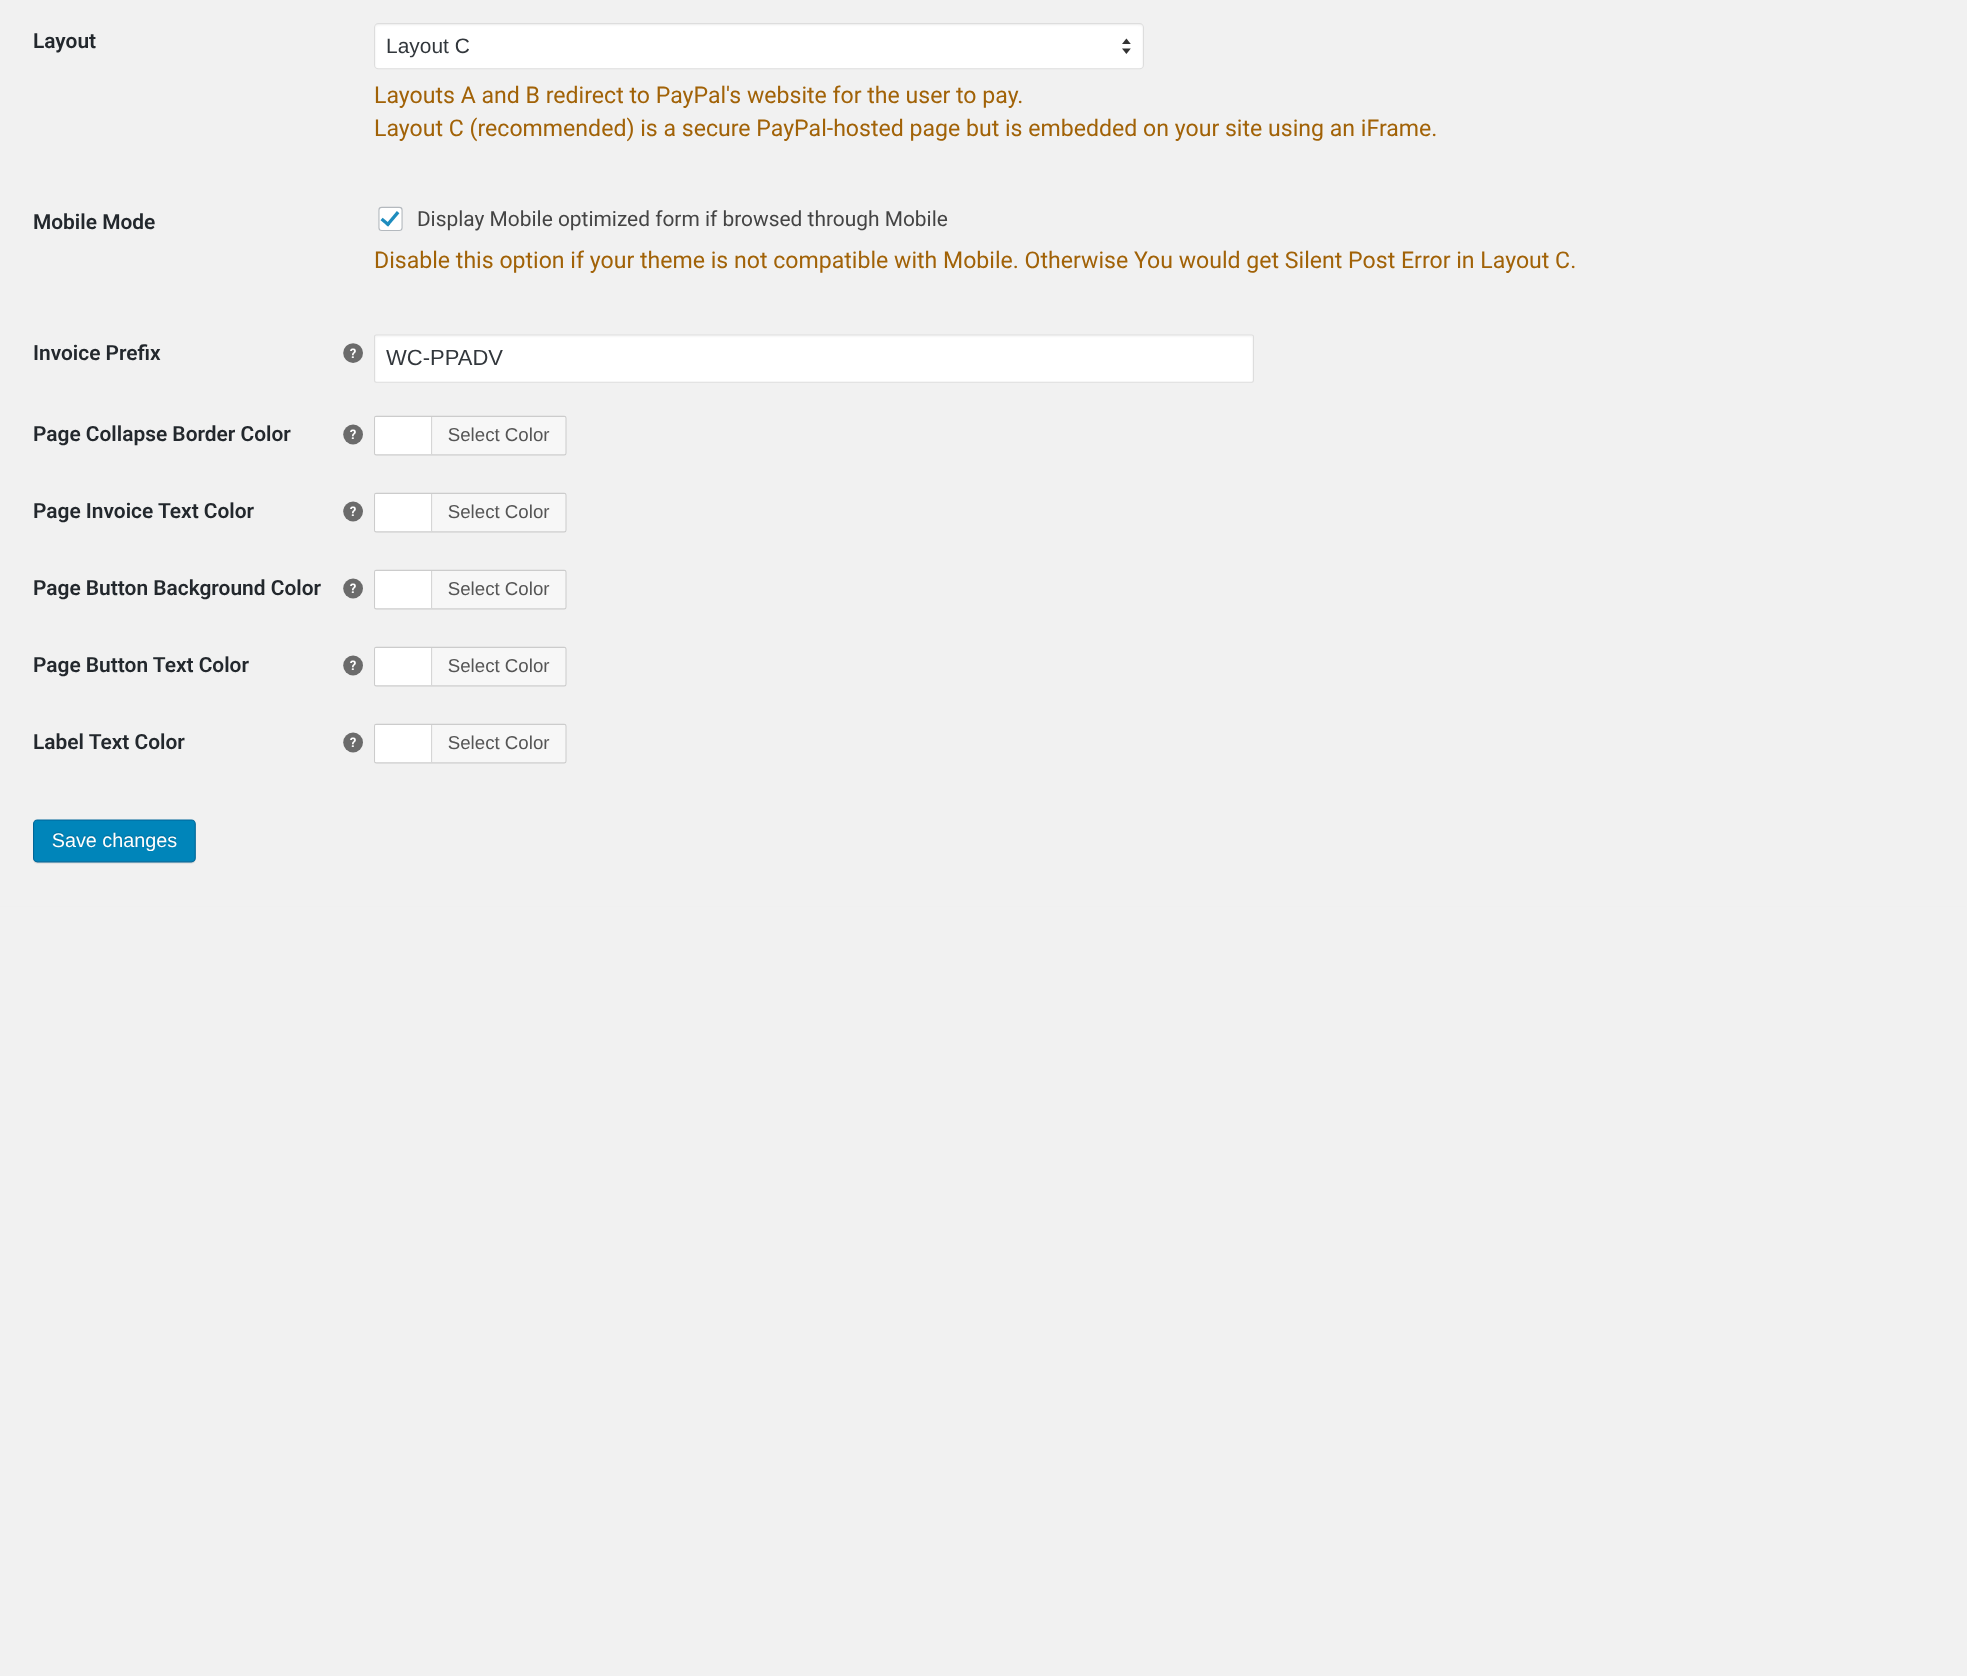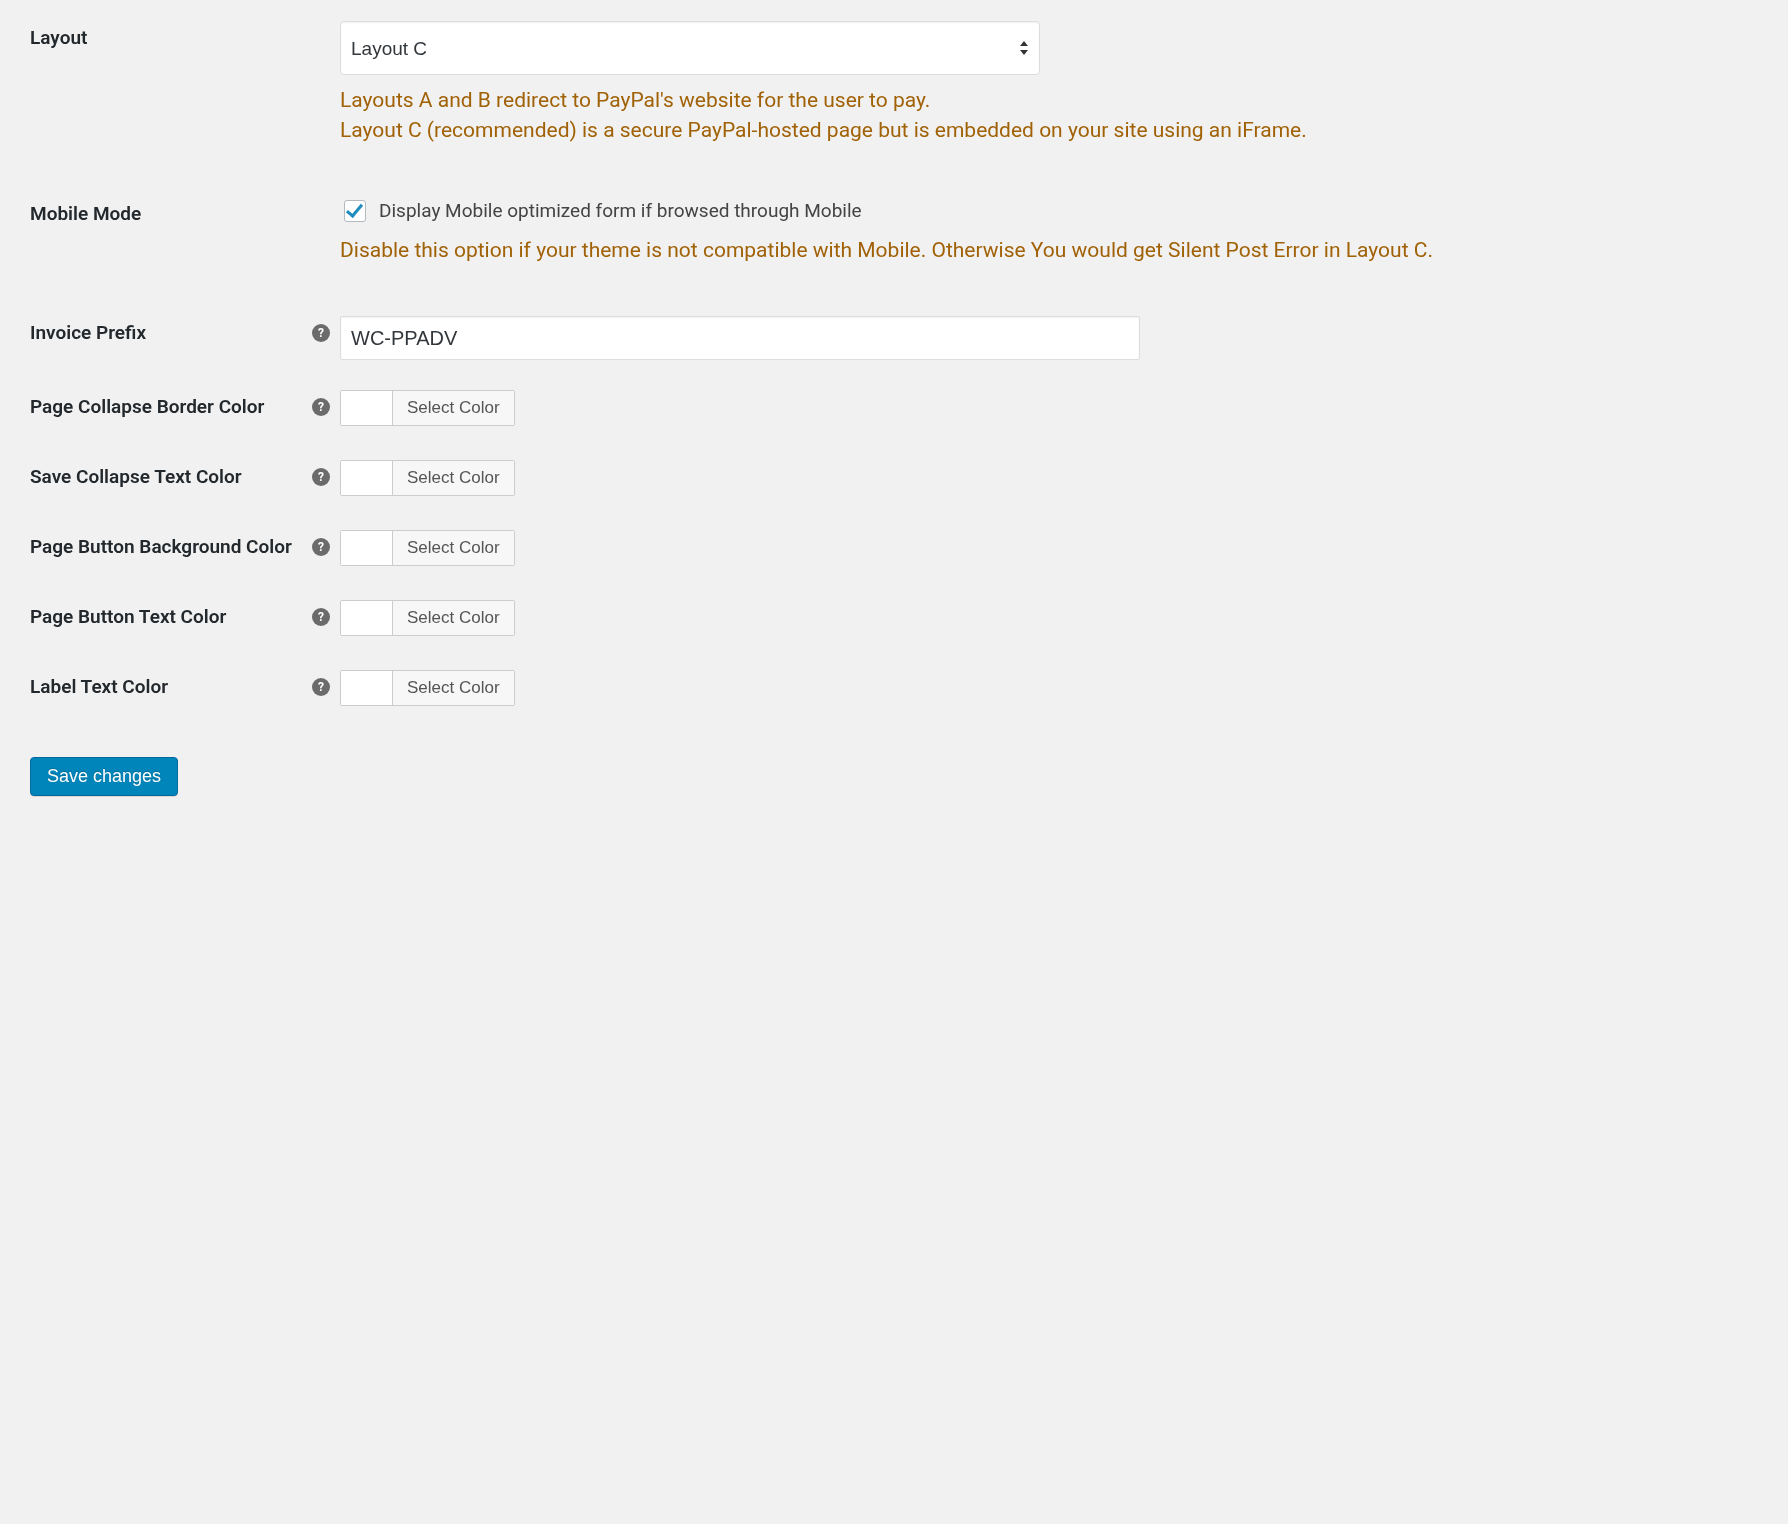--- a/index.html
+++ b/index.html
@@ -55,21 +55,21 @@
     margin-top: 10px;
     max-width: 1100px;
   }
   .select-wrap {
     position: relative;
     display: inline-block;
     width: 700px;
   }
   select.styled {
     width: 100%;
-    height: 54px;
+    height: 42px;
     padding: 6px 28px 6px 10px;
     font-size: 19px;
     color: #32373c;
     background: #fff;
     border: 1px solid #ddd;
     border-radius: 4px;
     appearance: none;
     -webkit-appearance: none;
     -moz-appearance: none;
     box-shadow: inset 0 1px 2px rgba(0,0,0,0.06);
@@ -222,21 +222,21 @@
       <div class="color-picker-group">
         <span class="color-swatch"></span>
         <button type="button" class="select-color-btn">Select Color</button>
       </div>
     </td>
   </tr>
 
   <tr>
     <th>
       <div class="th-inner">
-        <span class="label-text">Save Collapse Text Color</span>
+        <span class="label-text">Page Invoice Text Color</span>
         <span class="help-icon">?</span>
       </div>
     </th>
     <td>
       <div class="color-picker-group">
         <span class="color-swatch"></span>
         <button type="button" class="select-color-btn">Select Color</button>
       </div>
     </td>
   </tr>

